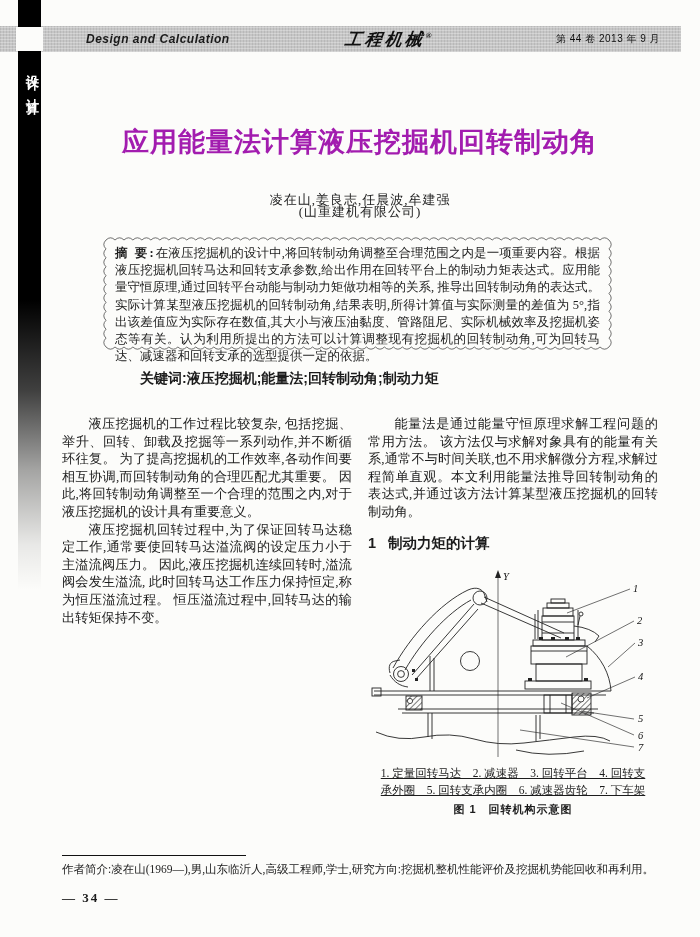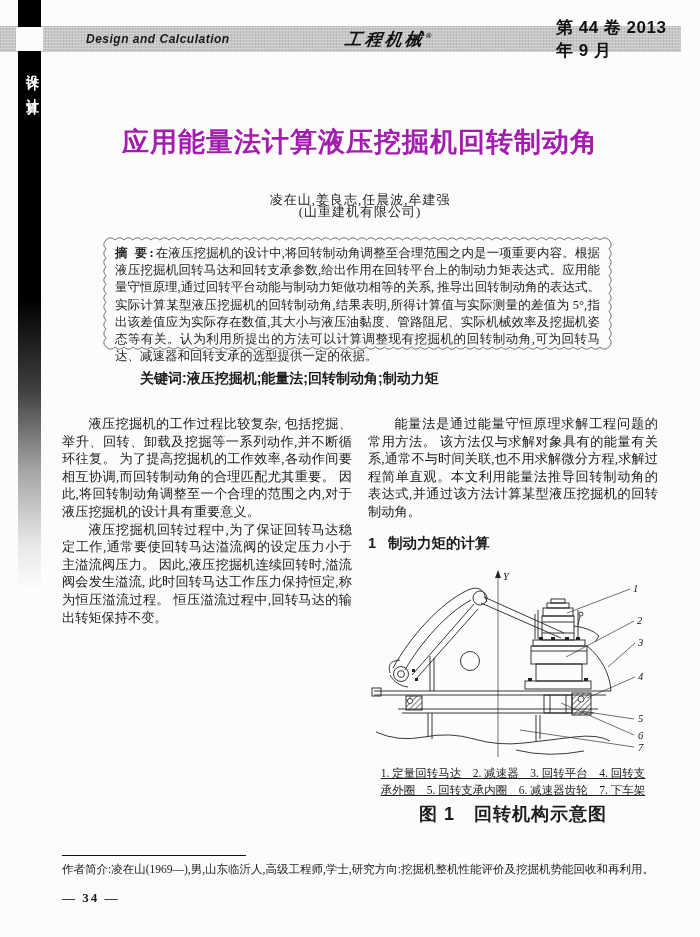--- a/index.html
+++ b/index.html
@@ -8,21 +8,21 @@
   
   .band{position:absolute;left:0;top:26px;width:681px;height:26px;background-color:#c6c6c6;
         background-image:repeating-linear-gradient(0deg, rgba(255,255,255,.28) 0 1px, transparent 1px 3px),
                          repeating-linear-gradient(90deg, rgba(0,0,0,.07) 0 1px, transparent 1px 3px);
         display:flex;align-items:center;}
   .band-left{position:absolute;left:86px;font-family:"Liberation Sans","DejaVu Sans",sans-serif;
              font-weight:bold;font-style:italic;font-size:12px;color:#1a1a1a;letter-spacing:.5px;}
   .band-logo{position:absolute;left:345px;font-weight:bold;font-style:italic;font-size:17px;
              transform:skewX(-8deg);letter-spacing:3px;color:#111;}
   .band-logo sup{font-size:8px;font-style:normal;letter-spacing:0;}
-  .band-right{position:absolute;left:556px;font-weight:bold;font-size:17px;color:#111;
+  .band-right{position:absolute;left:556px;font-weight:normal;font-size:10px;color:#111;
               font-family:"Liberation Sans","DejaVu Sans",sans-serif;letter-spacing:.5px;}
   
   .strip{position:absolute;left:18px;top:0;width:23px;height:590px;
          background:linear-gradient(to bottom,#000 0,#000 300px,rgba(0,0,0,.75) 390px,rgba(0,0,0,.35) 470px,rgba(0,0,0,.08) 545px,transparent 590px);}
   .strip-notch{position:absolute;left:-2px;top:27px;width:27px;height:24px;background:#fcfcfa;}
   .strip-text{position:absolute;left:0;top:64px;width:23px;color:#fff;
               writing-mode:vertical-rl;text-orientation:upright;font-size:13px;font-weight:bold;
               font-family:"Liberation Sans","DejaVu Sans",sans-serif;letter-spacing:3px;text-align:center;}
   
   .title{position:absolute;left:60px;top:124px;width:600px;text-align:center;margin:0;
@@ -42,21 +42,21 @@
   .columns{position:absolute;left:62px;top:415px;width:596px;display:flex;gap:16px;}
   .col{width:290px;}
   .col p{margin:0;font-size:13.2px;line-height:17.6px;text-align:justify;text-indent:2em;}
   .sec{margin:13px 0 9px 0;font-size:14.5px;font-weight:bold;
        font-family:"Liberation Sans","DejaVu Sans",sans-serif;}
   .sec .sec-num{margin-right:12px;}
   
   .figure{margin-top:16px;margin-left:0;}
   .fig-svg{display:block;margin:0 auto;}
   .fig-legend{font-size:11.5px;line-height:15px;text-align:center;margin:2px 8px 0 8px;text-decoration:underline;}
-  .fig-caption{font-size:18px;font-weight:bold;text-align:center;margin-top:4px;
+  .fig-caption{font-size:11px;font-weight:bold;text-align:center;margin-top:4px;
                font-family:"Liberation Sans","DejaVu Sans",sans-serif;letter-spacing:1px;}
   
   .foot-rule{position:absolute;left:62px;top:855px;width:184px;border-top:1.3px solid #111;}
   .footnote{position:absolute;left:62px;top:862px;width:638px;font-size:11.5px;white-space:nowrap;overflow:hidden;}
   .pageno{position:absolute;left:62px;top:890px;font-size:13px;font-weight:bold;letter-spacing:2px;}
   .lineart{stroke:#222;fill:none;stroke-width:0.9;}
   .lineart-thin{stroke:#333;fill:none;stroke-width:0.7;}
   .callout{font-size:10.5px;font-style:italic;fill:#111;font-family:"Liberation Serif","DejaVu Serif",serif;}
 </style>
 </head>

